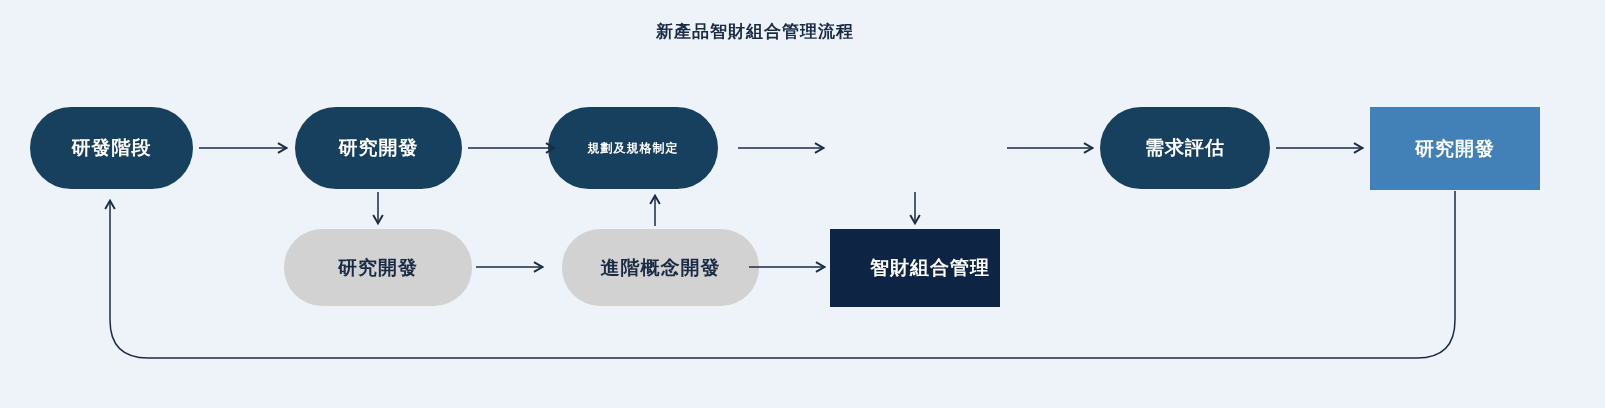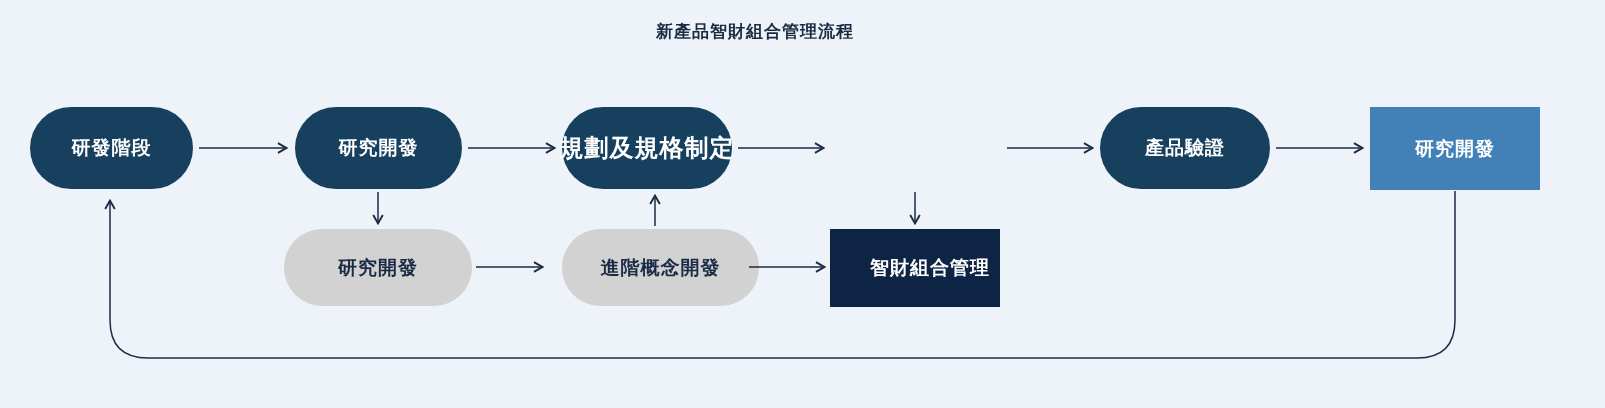--- a/index.html
+++ b/index.html
@@ -89,24 +89,24 @@
 <div class="canvas">
 
   <div class="diagram-title">新產品智財組合管理流程</div>
 
 
 
   <div class="node pill" style="left:30px; width:163px;">研發階段</div>
 
   <div class="node pill" style="left:295px; width:167px;">研究開發</div>
 
-  <div class="node pill" style="left:562px; width:170px; font-size:24px;">規劃及規格制定</div>
+  <div class="node pill" style="left:548px; width:170px; font-size:12px;">規劃及規格制定</div>
 
 
-  <div class="node pill" style="left:1100px; width:170px;">產品驗證</div>
+  <div class="node pill" style="left:1100px; width:170px;">需求評估</div>
 
   <div class="node rect-blue" style="left:1370px; width:170px;">研究開發</div>
 
   <div class="node gray-pill" style="left:284px; width:188px;">研究開發</div>
 
   <div class="node gray-pill" style="left:562px; width:197px;">進階概念開發</div>
 
   <div class="node rect-dark" style="left:830px; width:170px;">智財組合管理</div>
 
   <svg class="arrows" width="1605" height="408">

